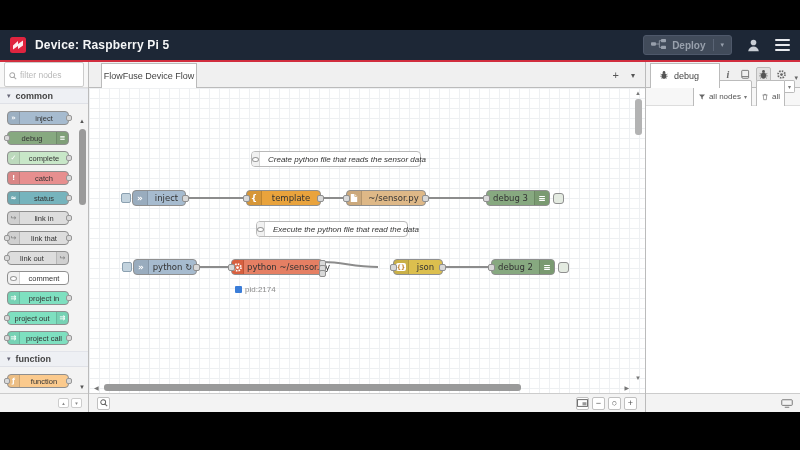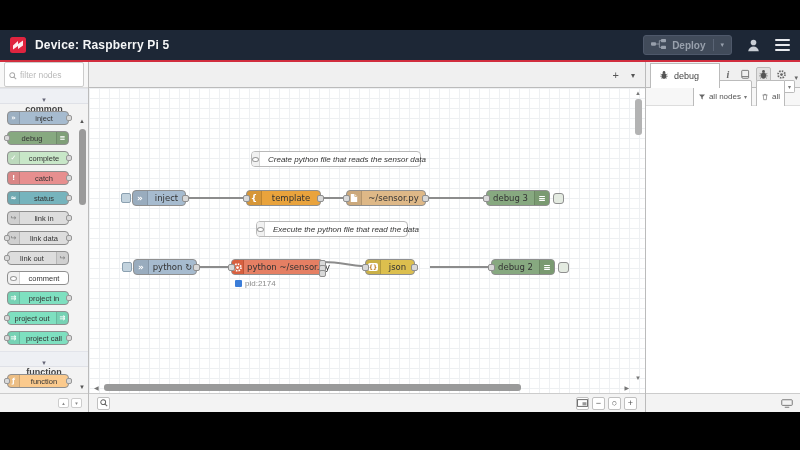--- a/index.html
+++ b/index.html
@@ -27,22 +27,22 @@
   .palette { width:89px; border-right:1px solid #bbb; background:#f3f3f3; position:relative; display:flex; flex-direction:column; }
   .center { width:556px; display:flex; flex-direction:column; background:#fff; }
   .sidebar { width:155px; border-left:1px solid #bbb; background:#fff; display:flex; flex-direction:column; }
 
   
   .psearch { height:26px; background:#f7f7f7; border-bottom:1px solid #ddd; display:flex; align-items:center; padding:0 4px; }
   .psearch .box { flex:1; display:flex; align-items:center; gap:3px; background:#fff; border:1px solid #ccc; border-radius:2px; height:25px; padding:0 4px; }
   .psearch input { border:none; outline:none; width:58px; font-size:8.5px; color:#555; background:transparent; }
   .psearch input::placeholder { color:#b8b8b8; }
   .plist { flex:1; overflow:hidden; padding-bottom:2px; position:relative; }
-  .pcat { height:16px; display:flex; align-items:center; padding:7px 7px; background:#eef0f4;
-          border-top:1px solid #e2e4ea; border-bottom:1px solid #dfe1e7; margin-bottom:7px;flex-direction:column; }
+  .pcat { height:16px; display:flex; align-items:center; gap:5px; padding:7px 7px; background:#eef0f4;
+          border-top:1px solid #e2e4ea; border-bottom:1px solid #dfe1e7; margin-bottom:7px; }
   .pcat .ch { font-size:7px; color:#667; }
   .pcat .lbl { font-size:9px; font-weight:bold; color:#444; }
   .pitem { position:relative; width:62px; height:14px; margin:0 0 6px 7px; border:1px solid #8f8f8f;
            border-radius:4px; display:flex; align-items:center; font-size:7.5px; color:#333; }
   .pitem .picon { width:12px; height:100%; display:flex; align-items:center; justify-content:center;
                   color:#fff; font-size:7px; font-weight:bold; font-family:"DejaVu Sans",sans-serif; }
   .pitem .picon.l { border-right:1px solid rgba(0,0,0,.12); background:rgba(0,0,0,.06); border-radius:3px 0 0 3px; }
   .pitem .picon.r { border-left:1px solid rgba(0,0,0,.12); background:rgba(0,0,0,.06); border-radius:0 3px 3px 0; margin-left:auto; }
   .pitem .picon.gray { color:#888; }
   .pitem .plabel { flex:1; text-align:center; padding:0 2px; white-space:nowrap; }
@@ -208,21 +208,21 @@
             <span class="plabel">status</span>
             <span class="pport r"></span>
           </div>
           <div class="pitem" style="background: rgb(221, 221, 221);">
             <span class="picon l gray">↪</span>
             <span class="plabel">link in</span>
             <span class="pport r"></span>
           </div>
           <div class="pitem" style="background: rgb(221, 221, 221);">
             <span class="picon l gray">↪</span>
-            <span class="plabel">link data</span>
+            <span class="plabel">link that</span>
             <span class="pport l"></span>
             <span class="pport r"></span>
           </div>
           <div class="pitem" style="background: rgb(221, 221, 221);">
             <span class="plabel">link out</span>
             <span class="picon r gray">↪</span>
             <span class="pport l"></span>
           </div>
           <div class="pitem" style="background: rgb(255, 255, 255);">
             <span class="picon l">
@@ -264,20 +264,23 @@
         </div>
 
         <div class="pfooter">
           <span class="pf-btn">▲</span>
           <span class="pf-btn">▼</span>
         </div>
       </aside>
 
       <section class="center">
         <div class="tabbar">
+          <div class="wtab">
+            <span>FlowFuse Device Flow</span>
+          </div>
           <div class="tabbar-right">
             <span class="tb-btn">+</span>
             <span class="tb-btn small">▾</span>
           </div>
         </div>
 
         <div class="canvas">
           <svg class="wires">
             <path d="M97 110 H156" stroke="#8c8c8c" stroke-width="2" fill="none"></path>
             <path d="M233 110 H256" stroke="#8c8c8c" stroke-width="2" fill="none"></path>
@@ -342,25 +345,25 @@
                   <circle cx="8" cy="8" r="5" fill="none" stroke="#fff" stroke-width="2.6" stroke-dasharray="2.2 1.7"></circle>
                   <circle cx="8" cy="8" r="2" fill="#fff"></circle>
                 </svg>
             </span>
             <span class="nlabel">python ~/sensor.py</span>
             <span class="port in"></span>
             <span class="port o1"></span>
             <span class="port o2"></span>
             <span class="port o3"></span>
           </div>
-          <div class="nstatus" style="left:146px;top:191px">
+          <div class="nstatus" style="left:146px;top:197px">
             <span class="dot"></span>
             <span>pid:2174</span>
           </div>
-          <div class="node" style="left: 276px; top: 171px; width: 50px; background: rgb(220, 191, 78);">
+          <div class="node" style="left: 304px; top: 171px; width: 50px; background: rgb(220, 191, 78);">
             <span class="nicon l">
                 <span class="json-ico">{}</span>
               </span>
             <span class="nlabel">json</span>
             <span class="port in"></span>
             <span class="port out"></span>
           </div>
           <div class="node" style="left: 402px; top: 171px; width: 64px; background: rgb(135, 169, 128);">
             <span class="nlabel">debug 2</span>
             <span class="nicon r" style="background: rgb(122, 154, 113);">≡</span>

